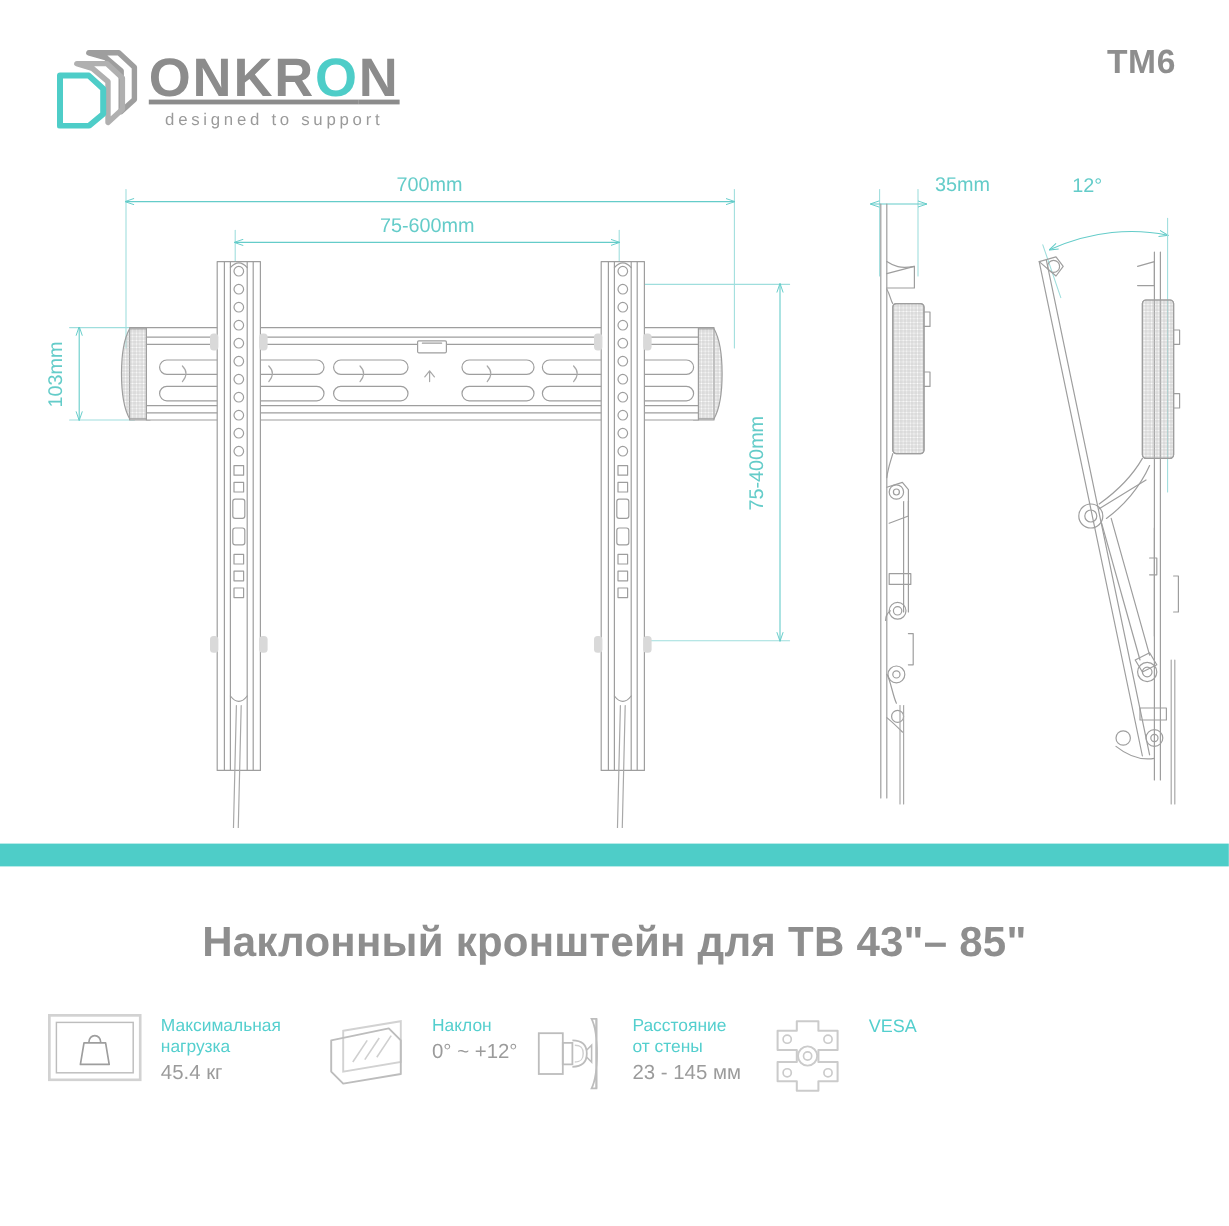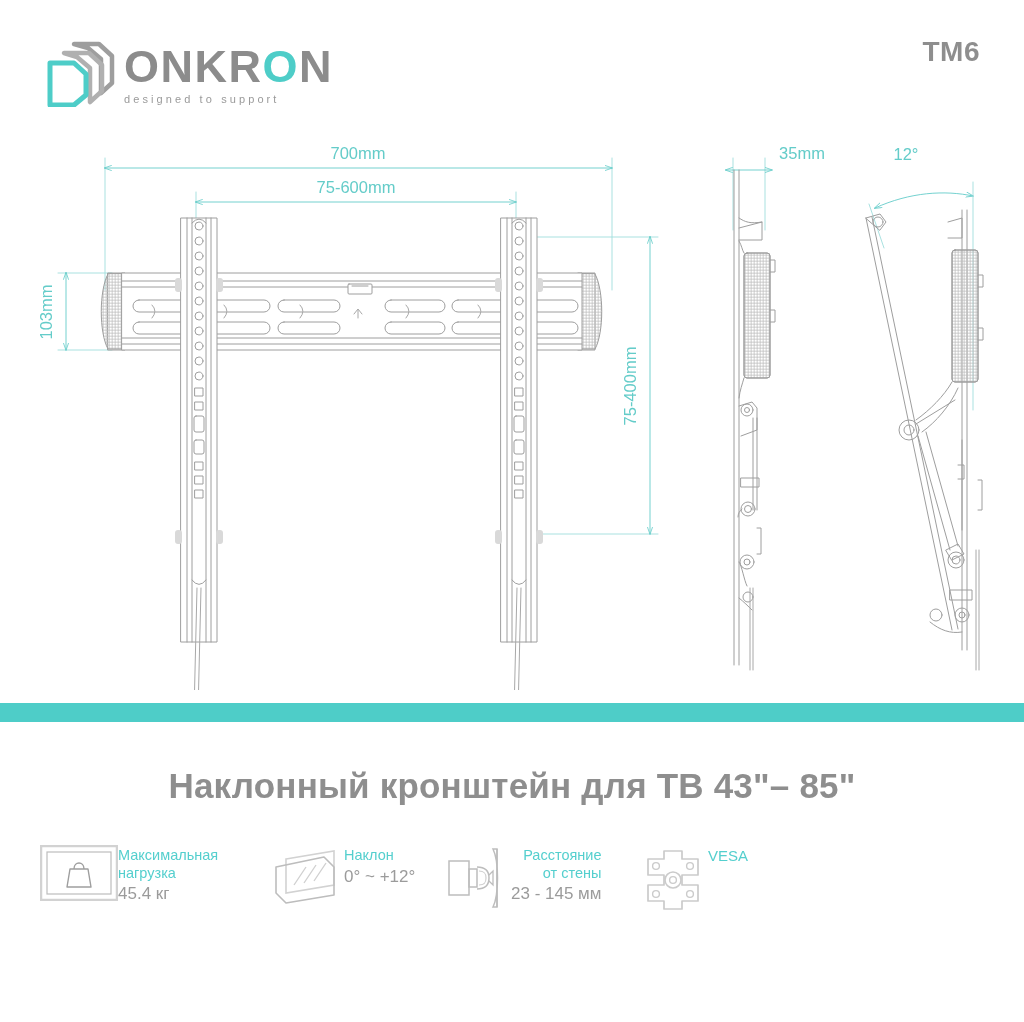--- a/index.html
+++ b/index.html
@@ -9,26 +9,26 @@
     -webkit-font-smoothing:antialiased;
   }
   .page{position:absolute;inset:0;background:#fff;}
 
   
   .logo-wrap{position:absolute;left:44px;top:38px;display:flex;align-items:center;height:72px;}
   .logo-mark{width:72px;height:66px;position:relative;flex:none;}
   .logo-text{margin-left:8px;display:block;}
   .logo-word{
     font-size:45px;font-weight:bold;letter-spacing:1.5px;line-height:1;
-    color:#8c8c8c;white-space:nowrap;
+    color:#8c8c8c;white-space:nowrap;text-decoration:underline;
   }
   .logo-word .accent{color:#4ecdc8;}
   .logo-tag{
-    font-size:11px;letter-spacing:3.1px;color:#9a9a9a;
-    text-align:left;margin-top:4px;white-space:nowrap;
+    font-size:14px;letter-spacing:3.1px;color:#9a9a9a;
+    text-align:center;margin-top:4px;white-space:nowrap;
   }
   .model{
     position:absolute;right:44px;top:36px;
     font-size:28px;font-weight:bold;color:#8e8e8e;letter-spacing:0.5px;
   }
 
   
   .drawing{position:absolute;left:0;top:110px;width:1016px;height:580px;}
   .drawing svg{display:block;}
 
@@ -39,27 +39,27 @@
   .title{
     position:absolute;left:0;top:766px;width:1024px;text-align:center;
     font-size:35px;font-weight:bold;color:#8e8e8e;letter-spacing:0.2px;
     font-family:"Liberation Sans","DejaVu Sans",sans-serif;
   }
 
   
   .specs{position:absolute;left:40px;top:845px;width:970px;height:150px;}
   .spec{position:absolute;top:0;display:flex;align-items:flex-start;}
   .spec-icon{flex:none;}
-  .spec-txt{margin-left:0;padding-top:2px;}
+  .spec-txt{margin-left:16px;padding-top:2px;}
   .spec-label{color:#54cfce;font-size:14.5px;line-height:17.5px;white-space:pre-line;}
   .spec-value{color:#9b9b9b;font-size:17px;line-height:21px;margin-top:1px;}
 
   .s1{left:0;}
   .s2{left:232px;}
-  .s3{left:405px;text-align:right;}
+  .s3{left:405px;}
   .s4{left:598px;justify-content:flex-end;}
 
   .vesa-label{color:#54cfce;font-size:15px;line-height:18px;}
   .vesa-list{color:#9b9b9b;font-size:15.5px;line-height:19.6px;white-space:pre-line;}
 </style>
 </head>
 <body>
 
 <div class="page">
 

